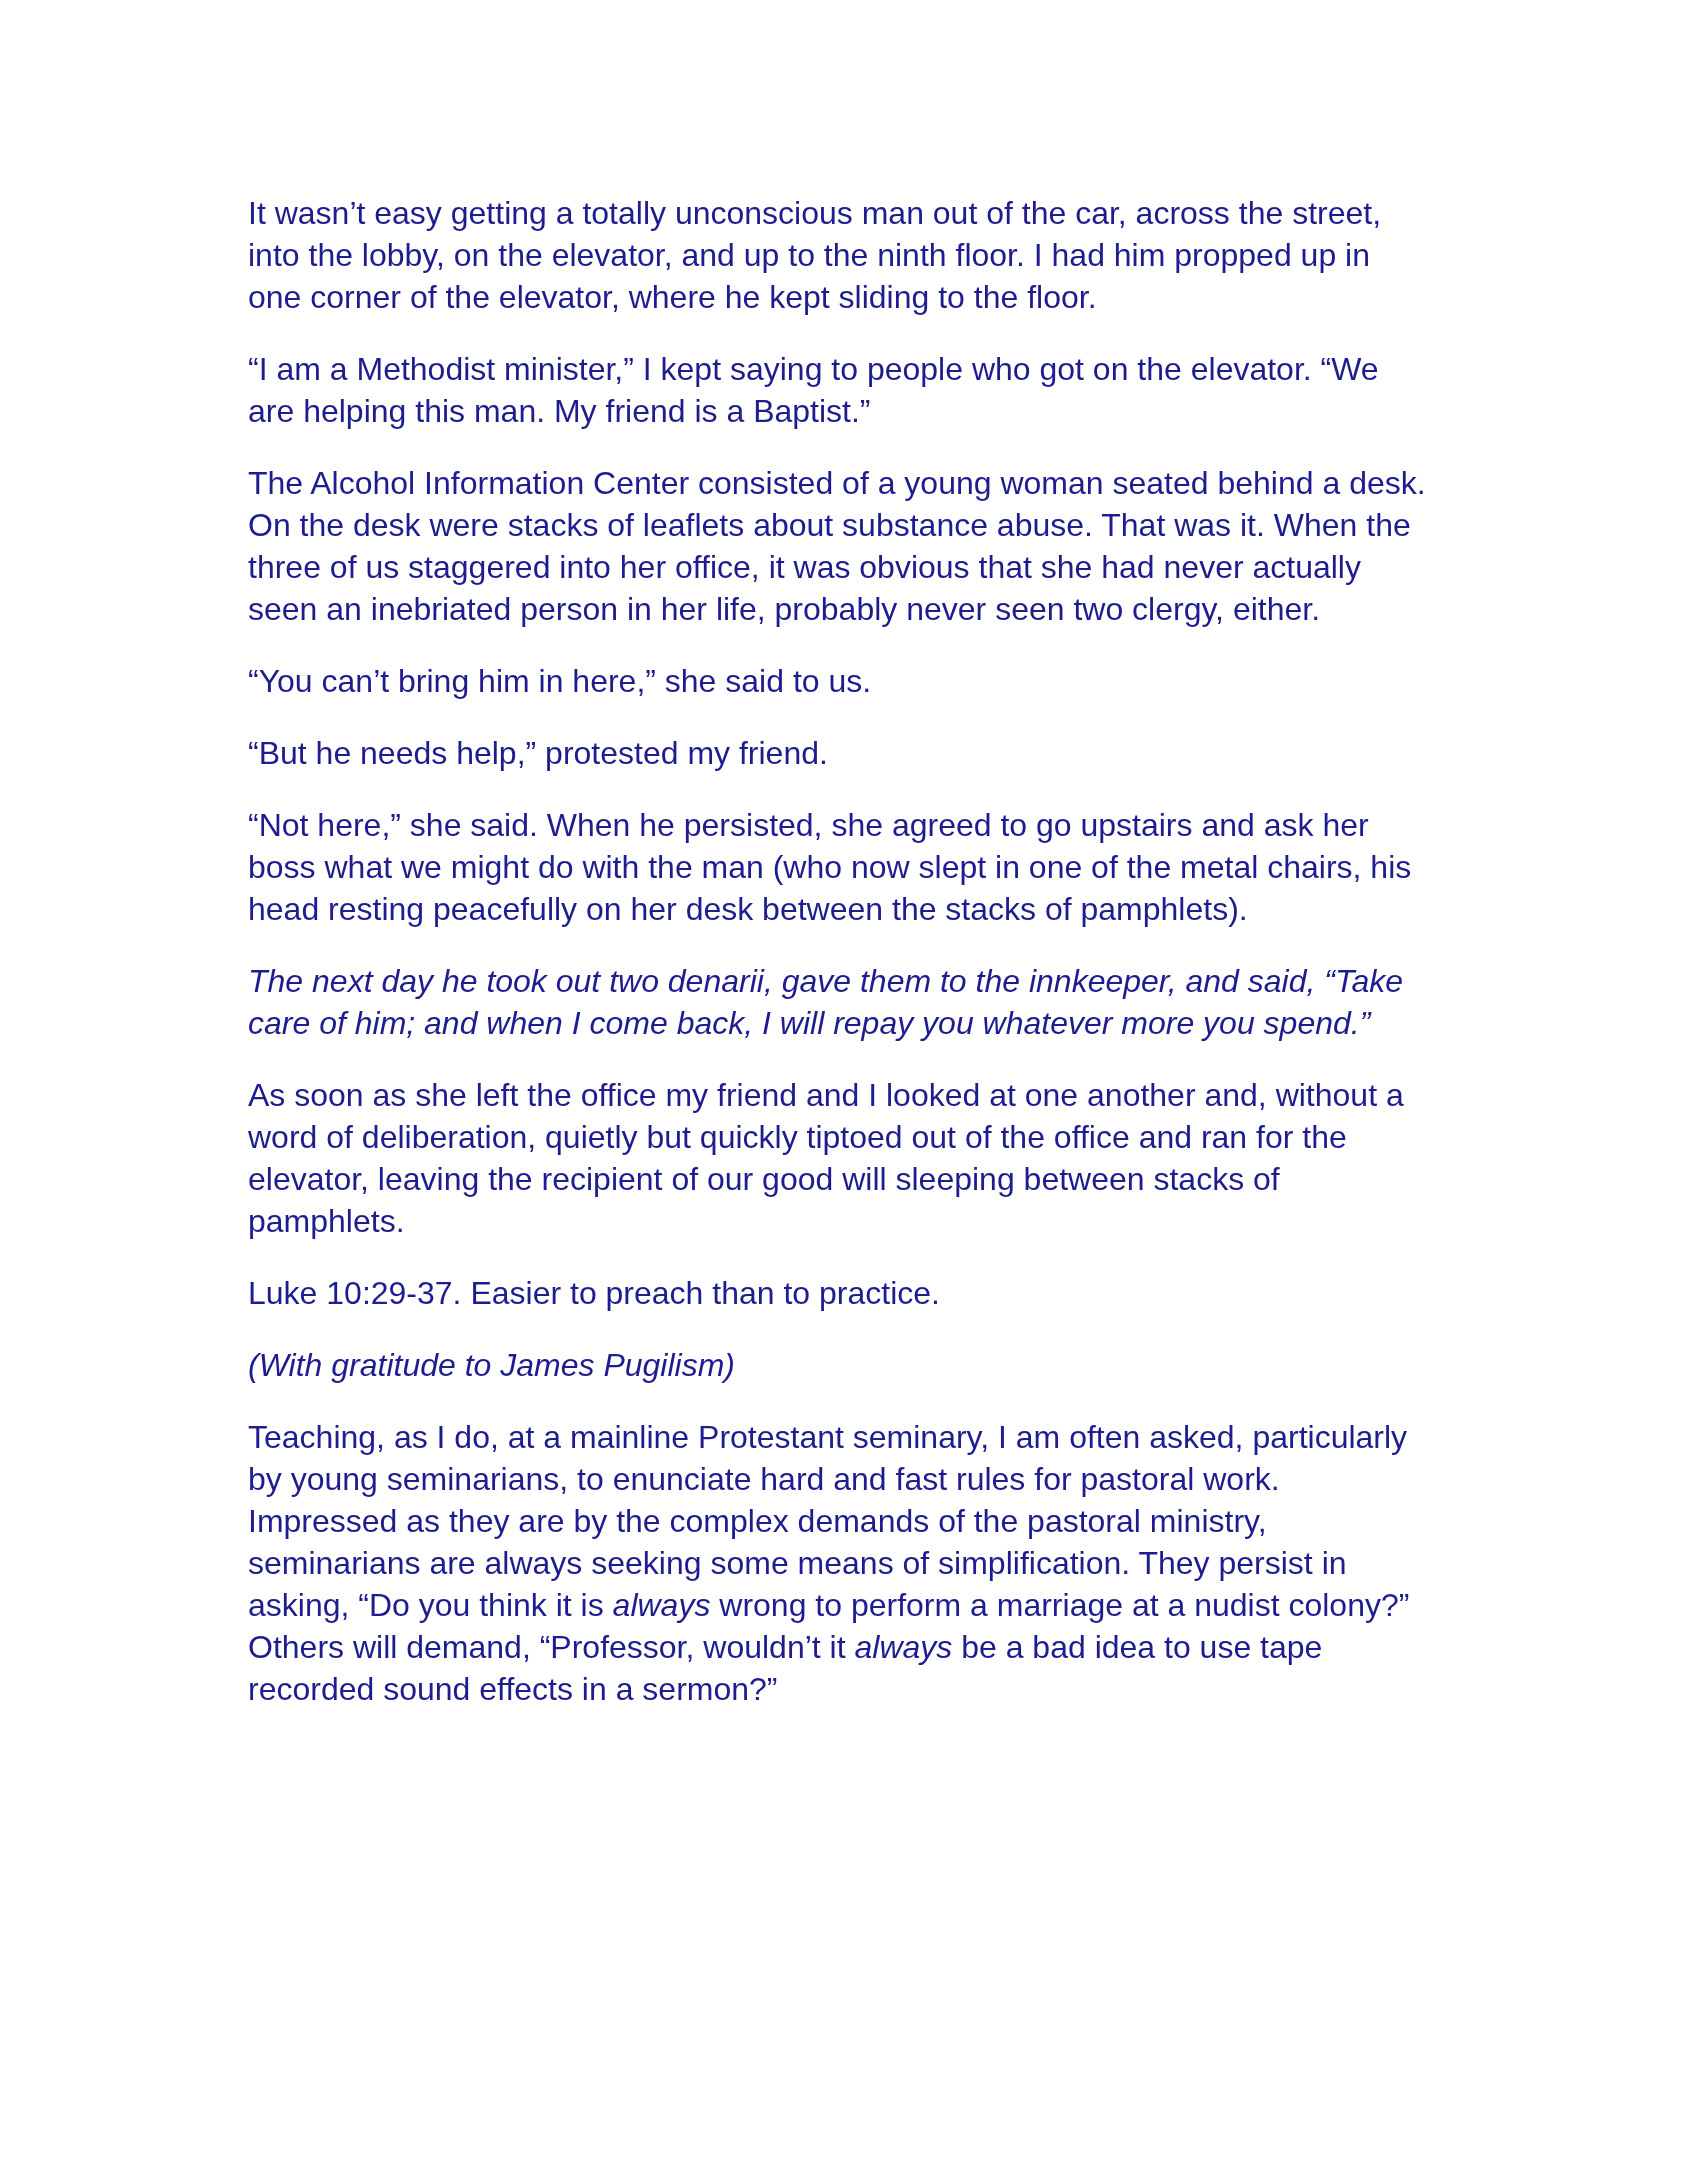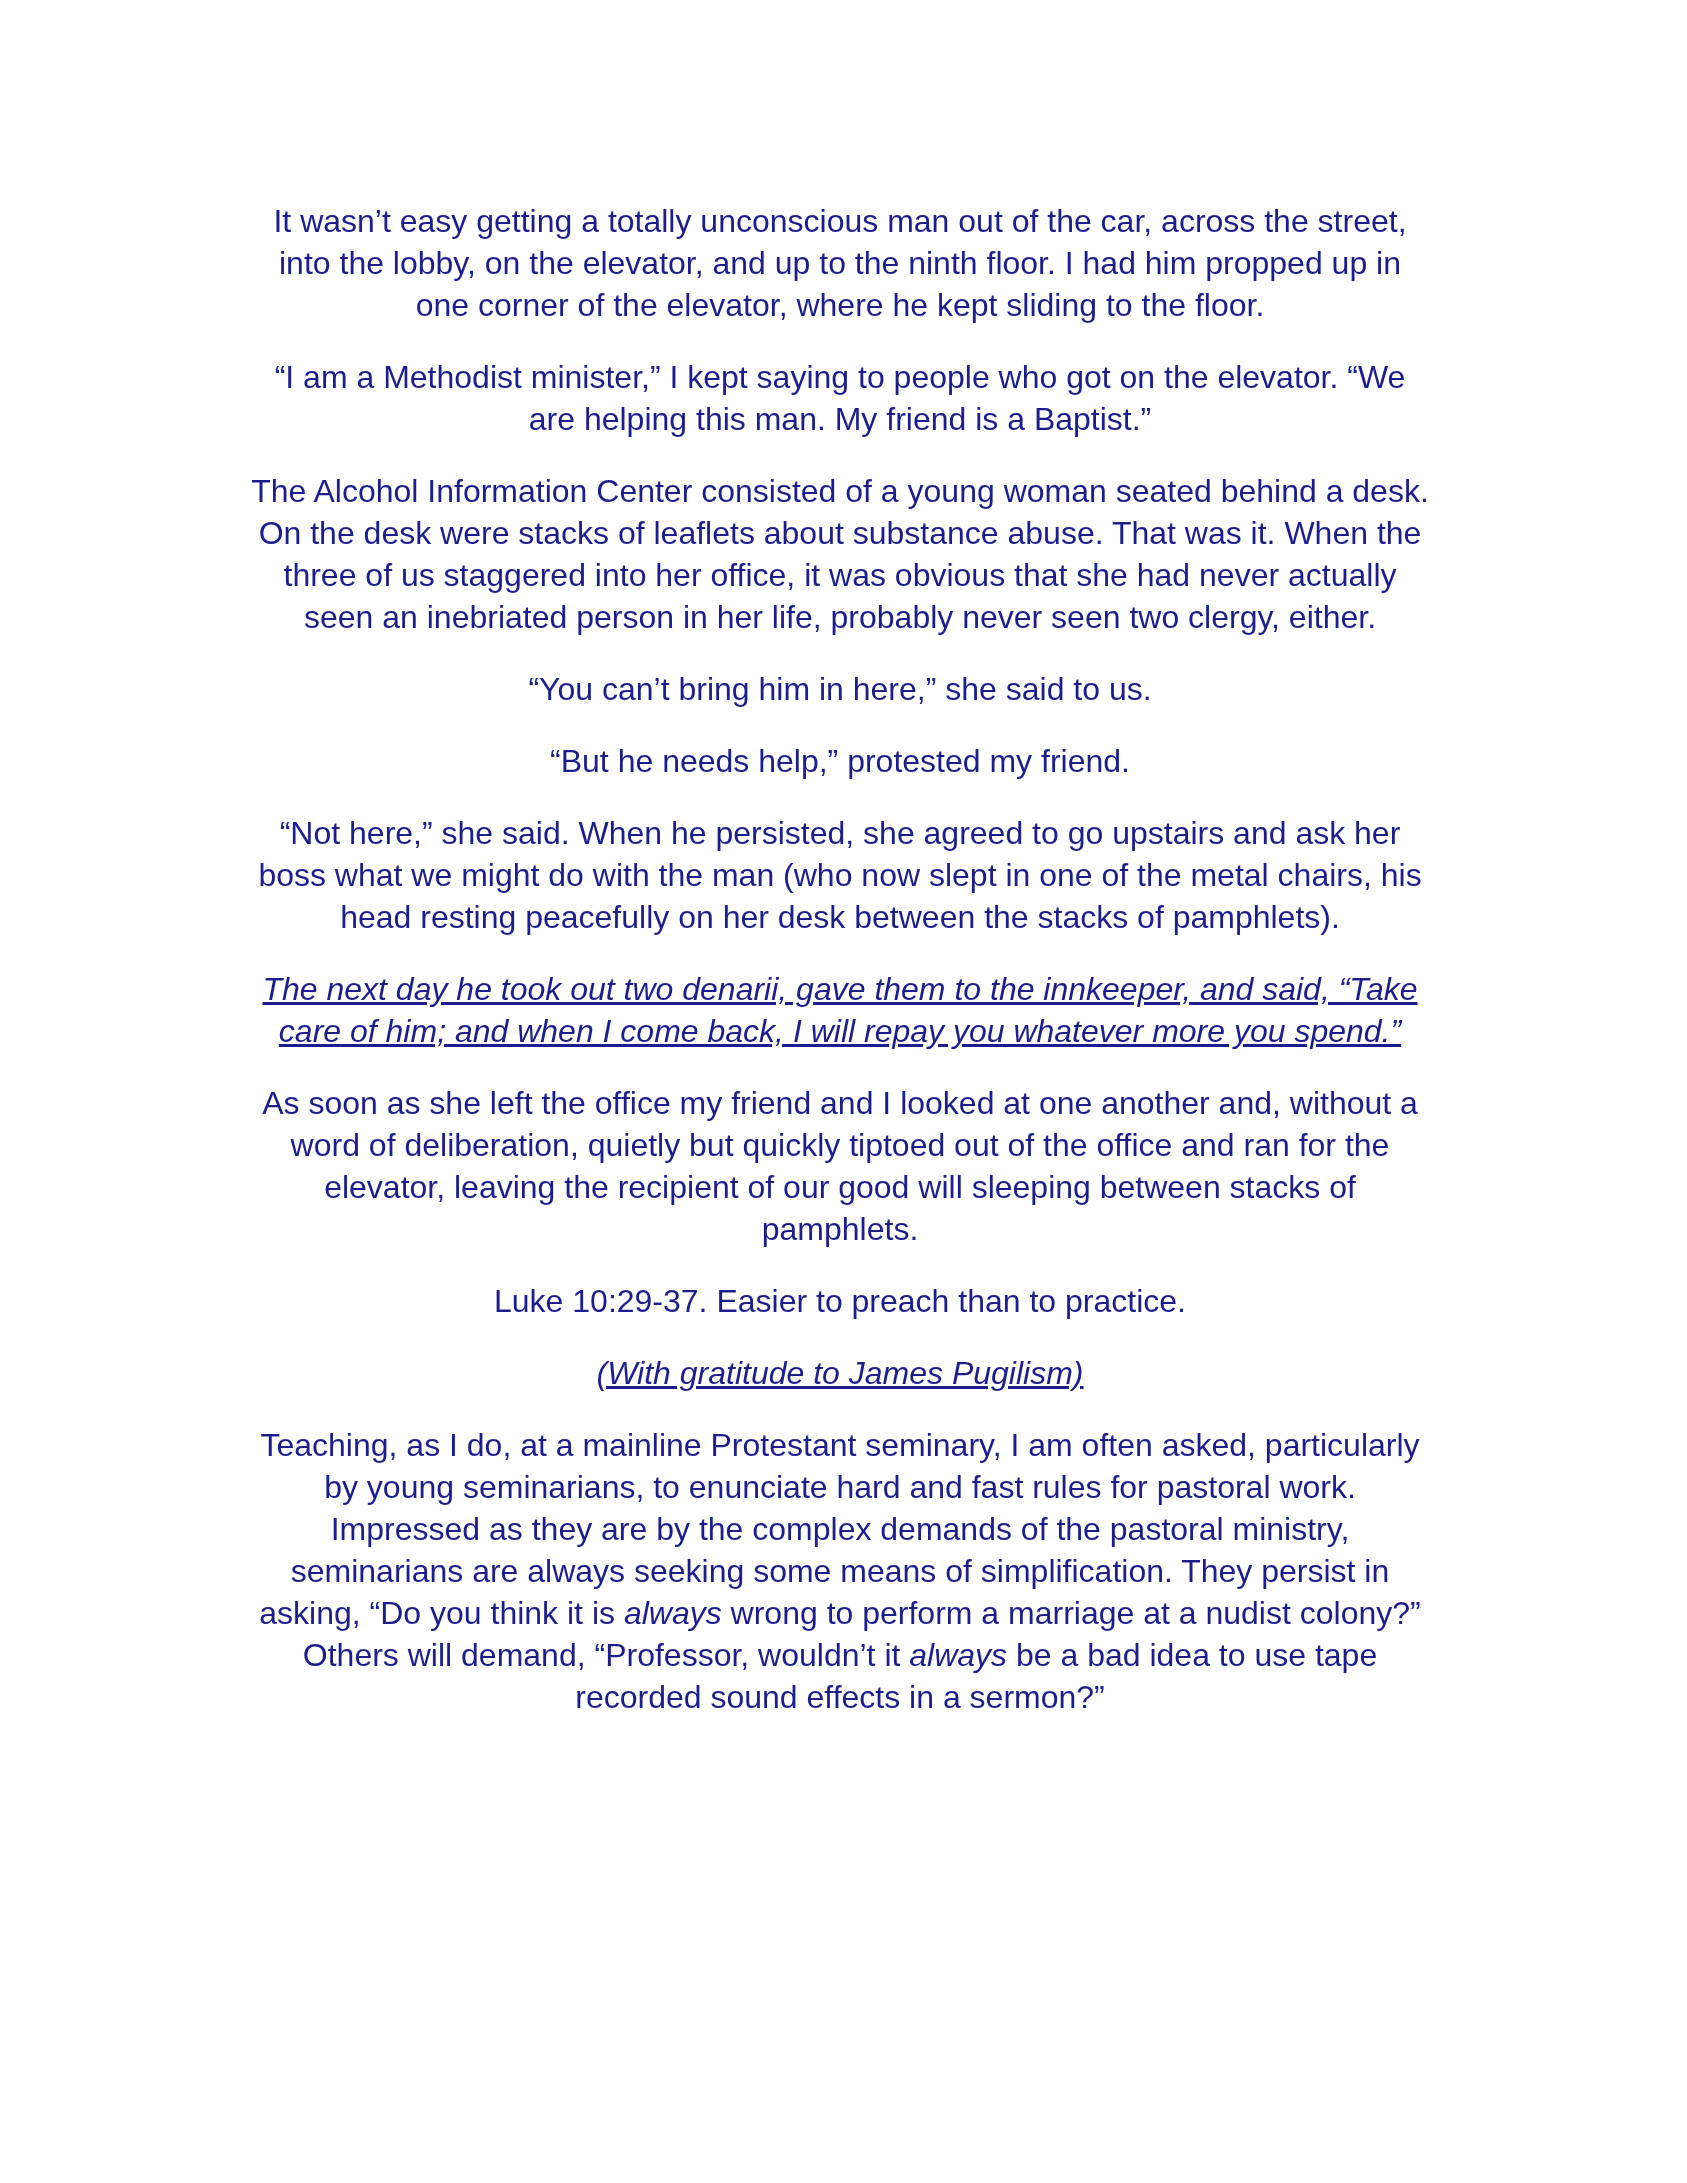--- a/index.html
+++ b/index.html
@@ -14,26 +14,25 @@
     background: #ffffff;
     box-sizing: border-box;
     padding: 192px 255px 0 248px;
     font-family: "Liberation Sans", sans-serif;
     font-size: 32px;
     line-height: 42px;
     color: #1d1d8f;
     overflow: hidden;
   }
   .para {
-    margin: 8px 0 30px 0;
-    text-align: center;
+    margin: 0 0 30px 0;
+    text-align: left;
   }
   .para.italic {
     font-style: italic;
-    text-decoration: underline;
   }
   .heading {
     margin: 0 0 32px 0;
     font-size: 40px;
     line-height: 48px;
     font-weight: bold;
     color: #8e0606;
   }
   em {
     font-style: italic;

